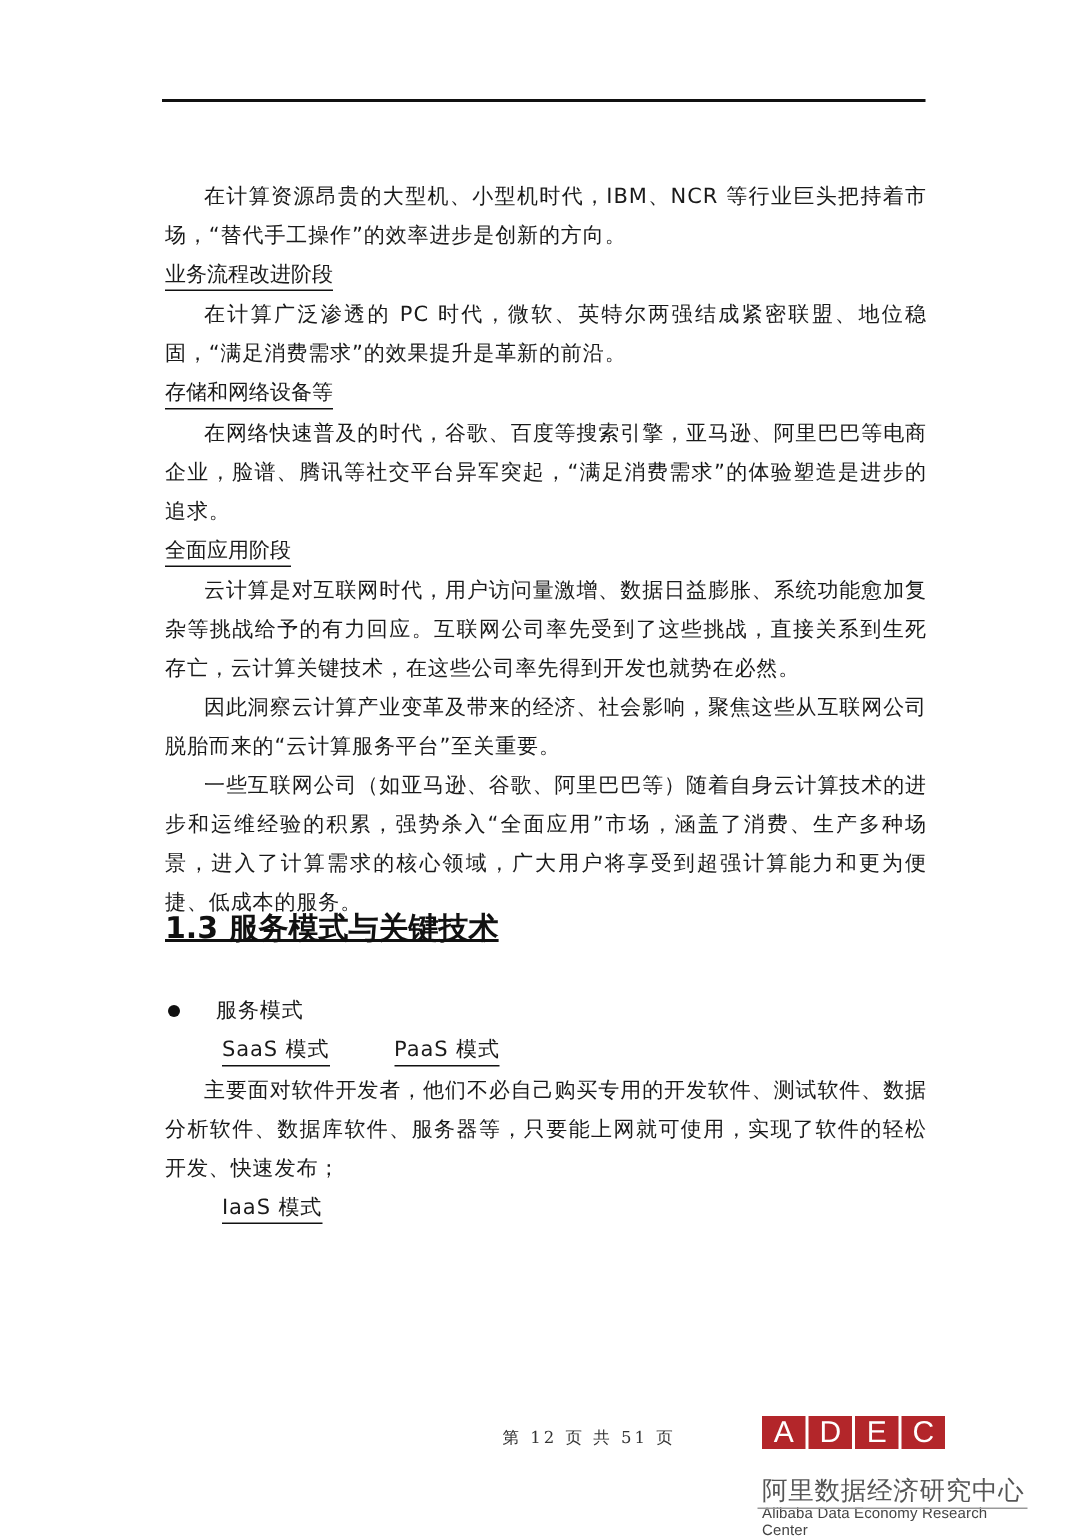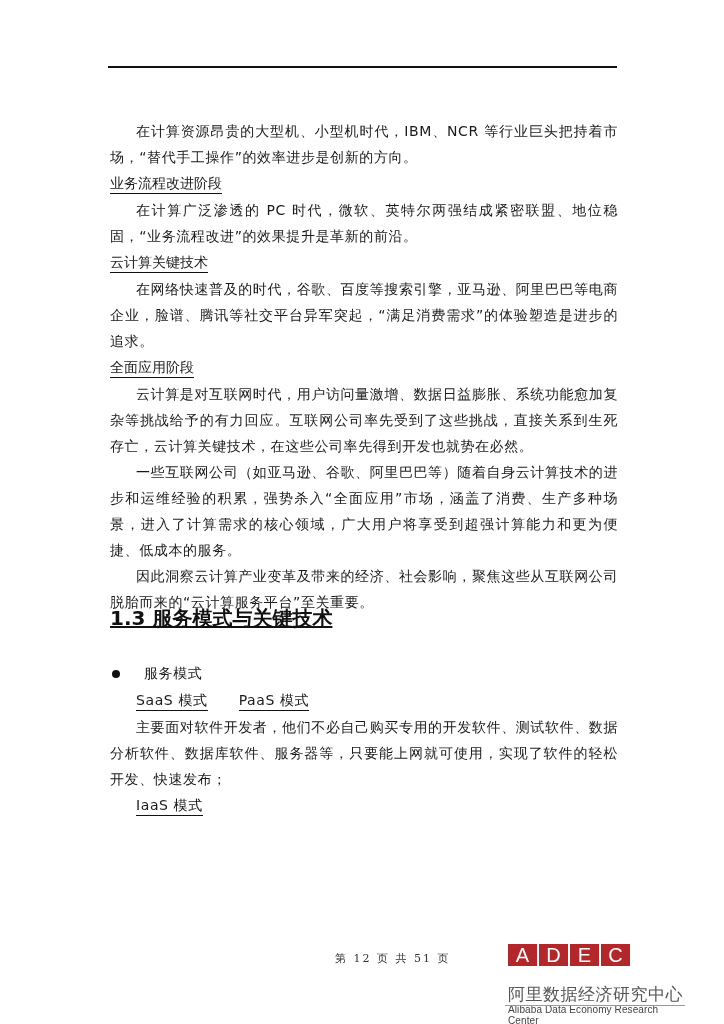--- a/index.html
+++ b/index.html
@@ -26,21 +26,21 @@
       font-size: 20px; font-weight: bold; margin: 0; line-height: 30px;
       position: absolute; left: 110px; top: 603px; color: #111; text-decoration: underline;
     }
     .list-area { position: absolute; left: 110px; top: 661px; width: 508px; }
     .bullet-row { display: flex; align-items: center; height: 26px; }
     .bullet {
       width: 8px; height: 8px; border-radius: 50%; background: #111; margin-left: 2px; margin-right: 24px;
     }
     .bullet-label { font-size: 14px; font-weight: normal; letter-spacing: 0.6px; }
     .mode-title {
-      margin-left: 26px; display: inline-block; font-size: 14px; letter-spacing: 0.6px;
+      margin-left: 38px; display: inline-block; font-size: 14px; letter-spacing: 0.6px;
       border-bottom: 1.5px solid #111; line-height: 20px; padding-top: 3px; margin-bottom: 3px;
     }
     .footer-page {
       position: absolute; left: 315px; top: 951px; font-family: "DejaVu Serif", "Liberation Serif", serif;
       font-size: 11px; color: #333; letter-spacing: 2px; margin-left: 20px;
     }
     .logo { position: absolute; left: 508px; top: 944px; width: 180px; }
     .logo-boxes { display: flex; gap: 2px; }
     .logo-box {
       width: 29px; height: 22px; background: #b3262a; color: #fff; display: flex; align-items: center;
@@ -56,27 +56,27 @@
     .logo-rule { position: absolute; left: 505px; top: 1005px; width: 180px; height: 1px; background: #999; }
   </style>
 </head>
 <body>
 
 <div class="header-rule"></div>
 
 <div class="content">
   <p class="p indent">在计算资源昂贵的大型机、小型机时代，IBM、NCR 等行业巨头把持着市场，“替代手工操作”的效率进步是创新的方向。</p>
   <span class="subhead">业务流程改进阶段</span>
-  <p class="p indent">在计算广泛渗透的 PC 时代，微软、英特尔两强结成紧密联盟、地位稳固，“业务流程改进”的效果提升是革新的前沿。</p>
-  <span class="subhead">云计算关键技术</span>
+  <p class="p indent">在计算广泛渗透的 PC 时代，微软、英特尔两强结成紧密联盟、地位稳固，“满足消费需求”的效果提升是革新的前沿。</p>
+  <span class="subhead">存储和网络设备等</span>
   <p class="p indent">在网络快速普及的时代，谷歌、百度等搜索引擎，亚马逊、阿里巴巴等电商企业，脸谱、腾讯等社交平台异军突起，“满足消费需求”的体验塑造是进步的追求。</p>
   <span class="subhead">全面应用阶段</span>
   <p class="p indent">云计算是对互联网时代，用户访问量激增、数据日益膨胀、系统功能愈加复杂等挑战给予的有力回应。互联网公司率先受到了这些挑战，直接关系到生死存亡，云计算关键技术，在这些公司率先得到开发也就势在必然。</p>
+  <p class="p indent">因此洞察云计算产业变革及带来的经济、社会影响，聚焦这些从互联网公司脱胎而来的“云计算服务平台”至关重要。</p>
   <p class="p indent">一些互联网公司（如亚马逊、谷歌、阿里巴巴等）随着自身云计算技术的进步和运维经验的积累，强势杀入“全面应用”市场，涵盖了消费、生产多种场景，进入了计算需求的核心领域，广大用户将享受到超强计算能力和更为便捷、低成本的服务。</p>
-  <p class="p indent">因此洞察云计算产业变革及带来的经济、社会影响，聚焦这些从互联网公司脱胎而来的“云计算服务平台”至关重要。</p>
 </div>
 
 <h2 class="h2">1.3 服务模式与关键技术</h2>
 
 <div class="list-area">
   <div class="bullet-row">
     <span class="bullet"></span>
     <span class="bullet-label">服务模式</span>
   </div>
 

